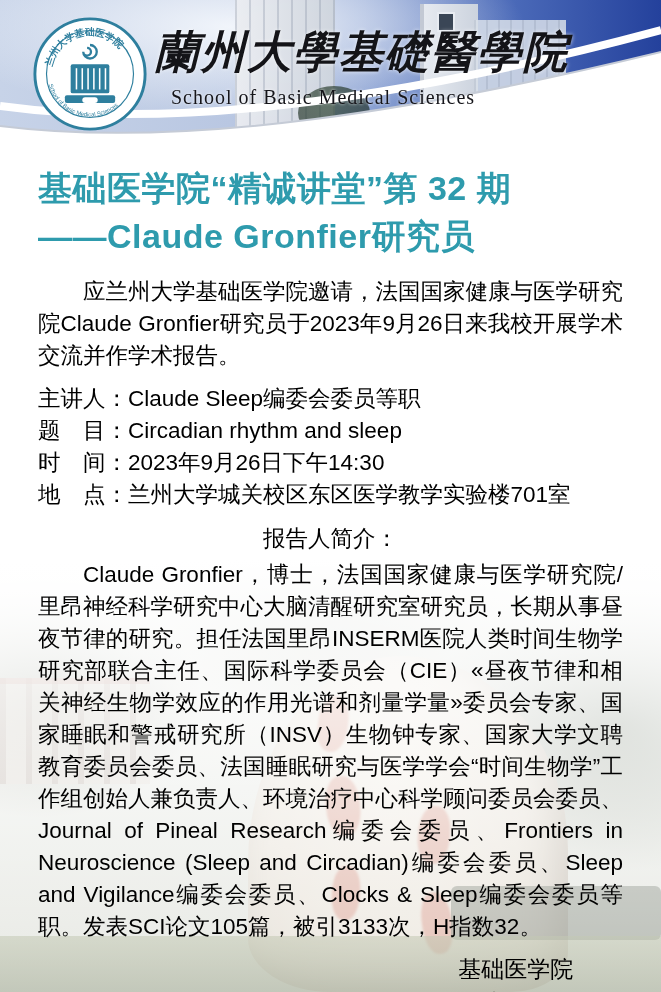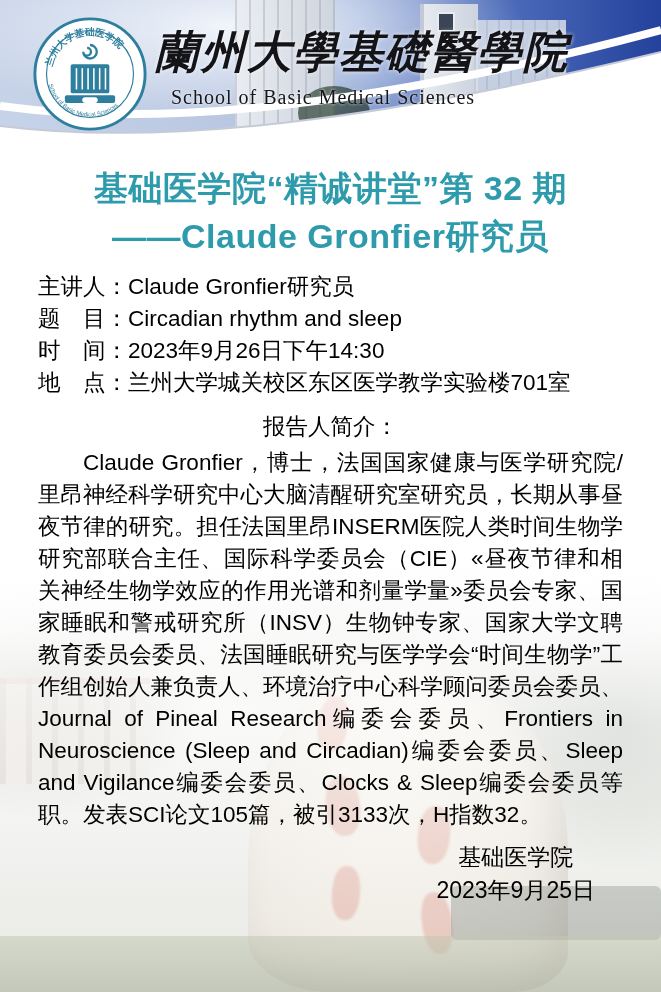--- a/index.html
+++ b/index.html
@@ -75,21 +75,21 @@
   .sm5{left:84px;top:210px;width:28px;height:54px;transform:rotate(4deg);}
   .hedge{position:absolute;right:0;bottom:52px;width:210px;height:54px;background:rgba(62,72,56,.5);border-radius:6px;}
   .grass{position:absolute;left:0;bottom:0;width:100%;height:56px;background:linear-gradient(180deg, rgba(142,152,112,.55), rgba(110,122,88,.6));}
   .ph-fade{position:absolute;inset:0;
     background:linear-gradient(180deg,
       #ffffff 0%, rgba(255,255,255,.88) 18%,
       rgba(255,255,255,.70) 45%, rgba(255,255,255,.52) 75%,
       rgba(255,255,255,.42) 100%);}
   
   .content{position:relative;z-index:1;padding:0 38px;}
-  .title{margin-top:16px;text-align:center;font-weight:800;
+  .title{margin-top:16px;text-align:left;font-weight:800;
     font-size:34px;line-height:48px;letter-spacing:.5px;color:#2E9BAD;}
   .intro{margin:16px 0 0 0;font-size:22.5px;line-height:32px;
     text-align:justify;text-indent:2em;}
   .details{margin-top:11px;}
   .detail-row{display:flex;font-size:22.5px;line-height:32px;}
   .detail-label{white-space:pre;flex:0 0 auto;}
   .detail-value{flex:1 1 auto;}
   .bio-heading{margin-top:12px;font-size:22.5px;line-height:32px;text-align:center;}
   .bio{margin:4px 0 0 0;font-size:22.5px;line-height:32px;
     text-align:justify;text-indent:2em;}
@@ -162,25 +162,26 @@
   <div class="ph-fade"></div>
 </div>
 
 <div class="content">
 
   <div class="title">
     <div>基础医学院“精诚讲堂”第 32 期</div>
     <div>——Claude Gronfier研究员</div>
   </div>
 
+  <p class="intro">应兰州大学基础医学院邀请，法国国家健康与医学研究院Claude Gronfier研究员于2023年9月26日来我校开展学术交流并作学术报告。</p>
 
   <div class="details">
     <div class="detail-row">
       <span class="detail-label">主讲人：</span>
-      <span class="detail-value">Claude Gronfier研究员</span>
+      <span class="detail-value">Claude Sleep编委会委员等职</span>
     </div>
     <div class="detail-row">
       <span class="detail-label">题　目：</span>
       <span class="detail-value">Circadian rhythm and sleep</span>
     </div>
     <div class="detail-row">
       <span class="detail-label">时　间：</span>
       <span class="detail-value">2023年9月26日下午14:30</span>
     </div>
     <div class="detail-row">

